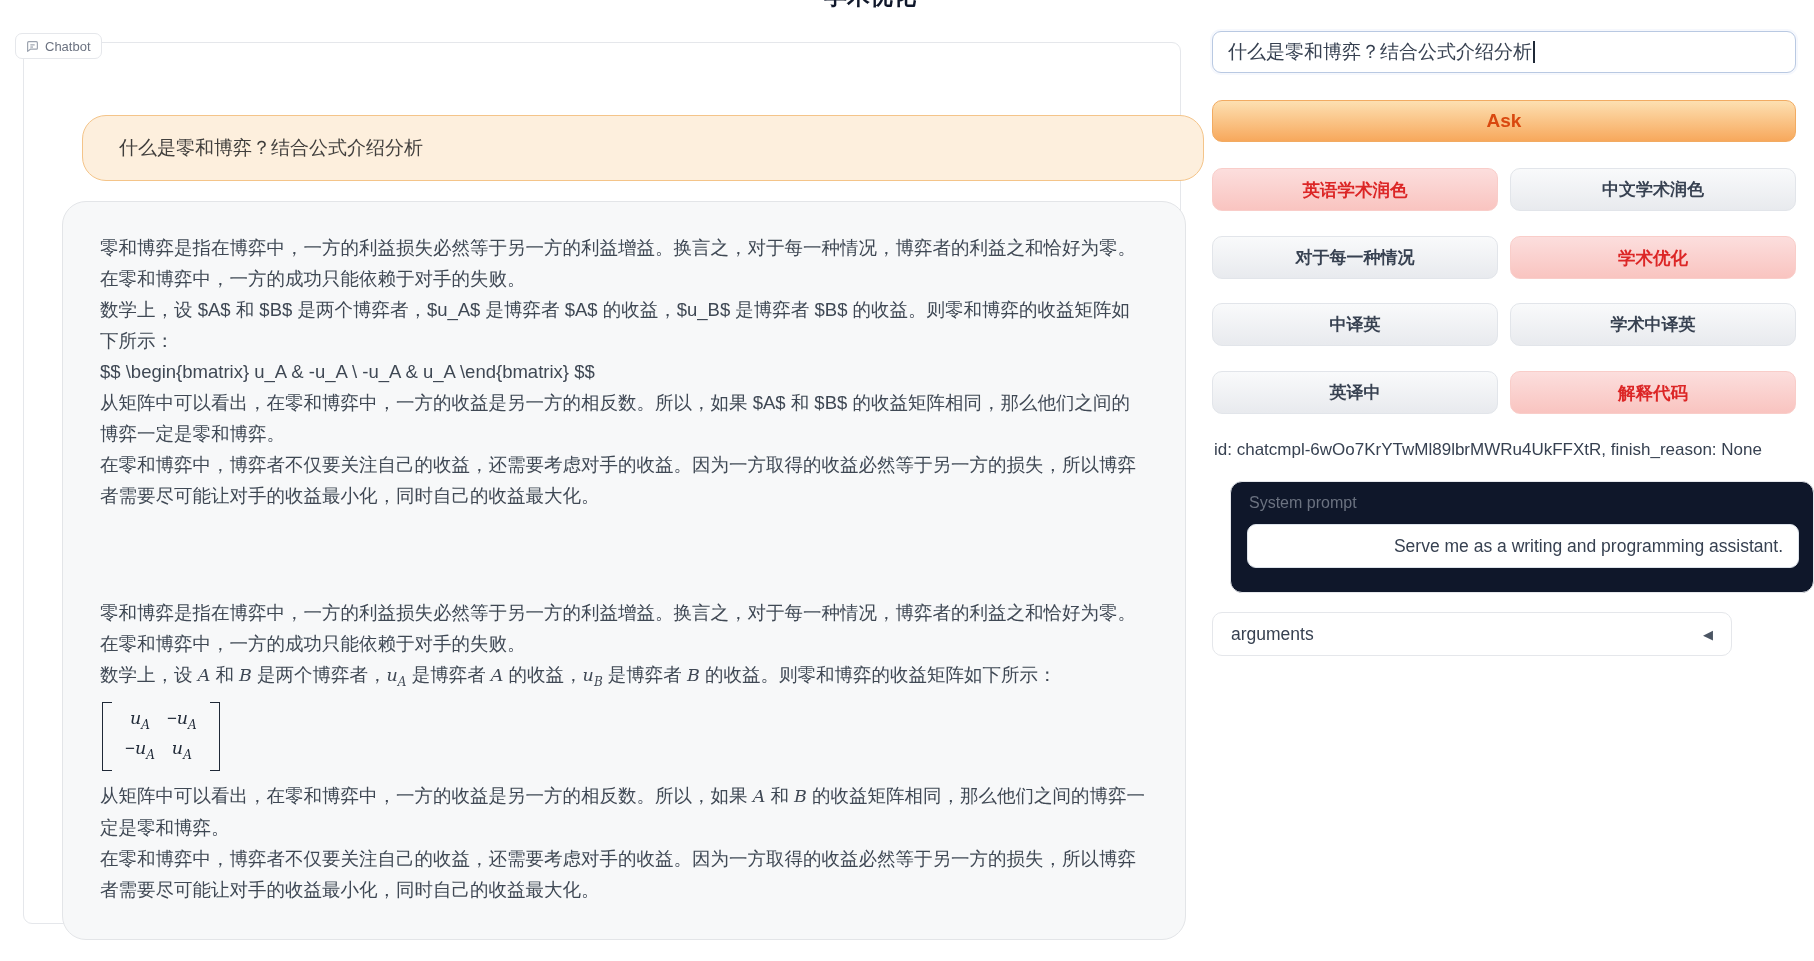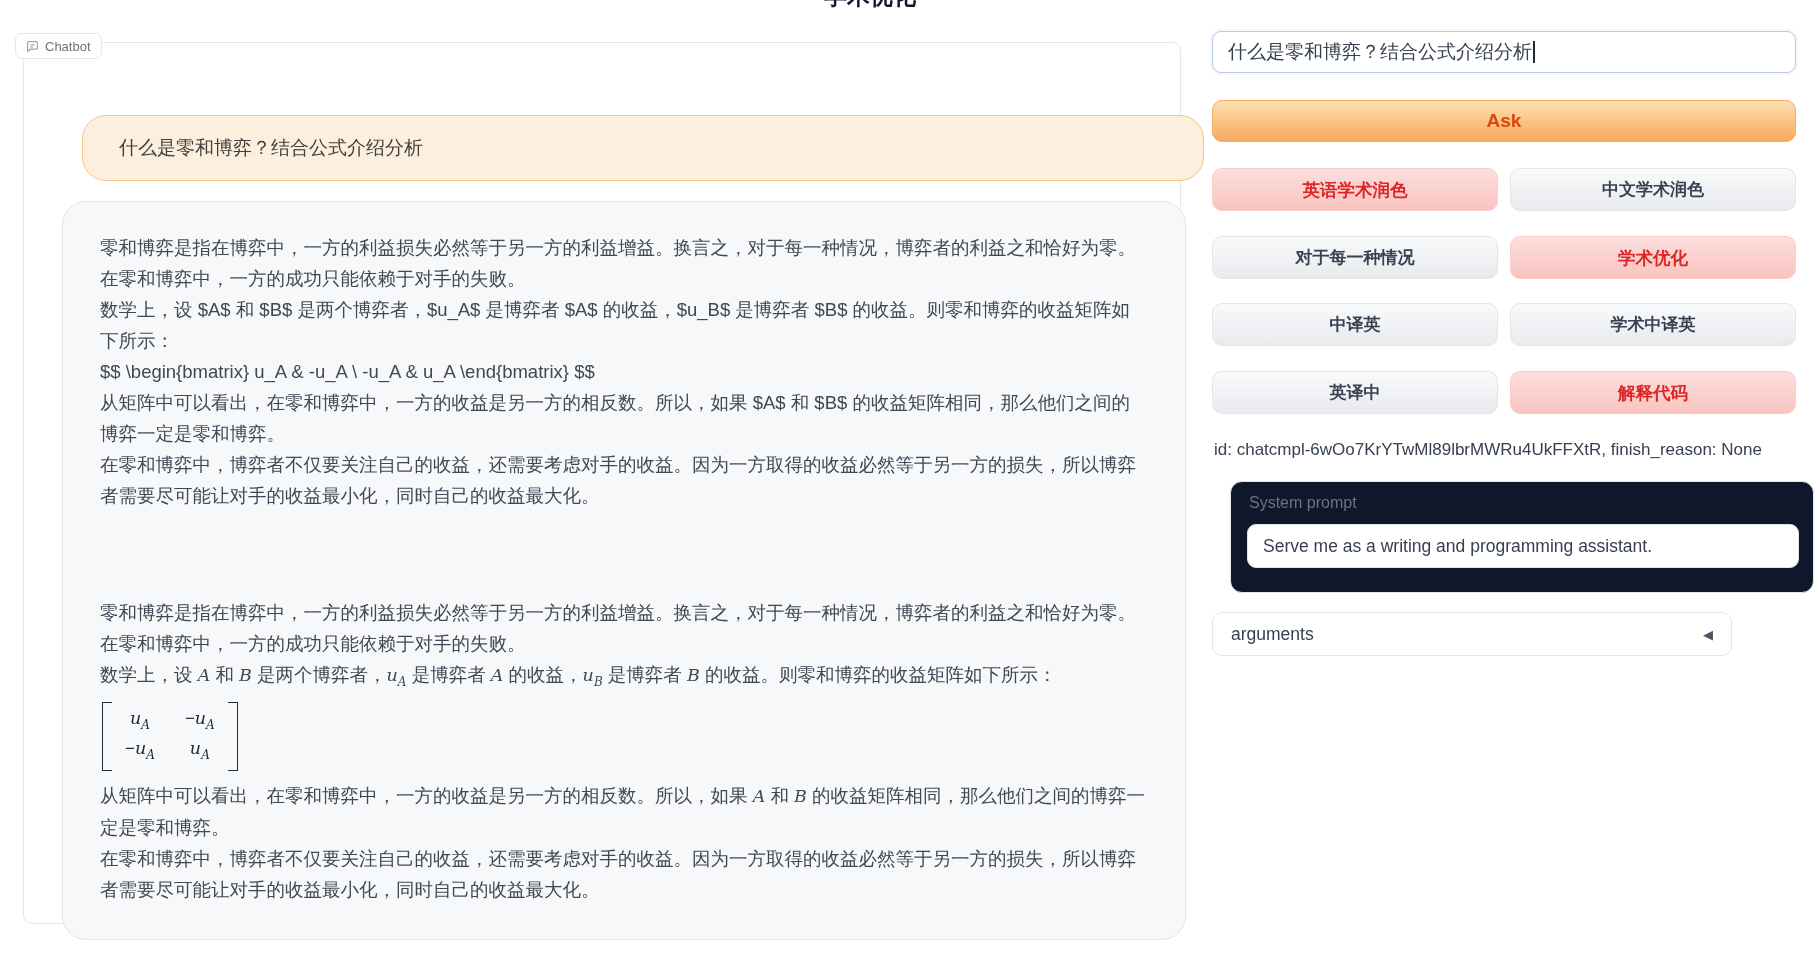--- a/index.html
+++ b/index.html
@@ -30,21 +30,21 @@
   .bubble-bot p{margin:0;}
   .block2{margin-top:86px;}
 
   .mvar{font-family:"DejaVu Serif","Liberation Serif",serif;font-style:italic;font-size:17.5px;}
   .mvar sub{font-size:12px;font-style:italic;}
 
   .matrix{display:inline-flex;align-items:stretch;margin:4px 0 2px 2px;}
   .bracket{width:9px;}
   .bracket.left{border:1.8px solid #1f2937;border-right:none;}
   .bracket.right{border:1.8px solid #1f2937;border-left:none;}
-  .mat-grid{display:grid;grid-template-columns:auto auto;column-gap:30px;
+  .mat-grid{display:grid;grid-template-columns:auto auto;column-gap:12px;
             padding:4px 13px;align-items:center;}
   .mat-cell{text-align:center;line-height:24px;font-size:17px;color:#1f2937;}
 
   
   .txt-input{position:absolute;left:1212px;top:31px;width:584px;height:42px;
              box-sizing:border-box;background:#fff;border:1.5px solid #b9c9e2;
              border-radius:9px;display:flex;align-items:center;padding:0 15px;
              font-size:19px;color:#374151;box-shadow:0 0 0 2px rgba(180,200,235,0.12);}
   .caret{display:inline-block;width:1.5px;height:22px;background:#1f2937;margin-left:1px;}
 
@@ -59,21 +59,21 @@
             border:1px solid #f9cdc9;color:#dc2626;font-size:17.5px;}
   .grid-btn{position:absolute;width:286px;height:43px;}
 
   .status-line{position:absolute;left:1214px;top:440px;font-size:17px;color:#374151;}
 
   .sys-group{position:absolute;left:1212px;top:481px;width:584px;height:112px;
              box-sizing:border-box;background:#0f172a;border:1px solid #e5e7eb;border-radius:12px;margin-left:18px;}
   .sys-label{position:absolute;left:18px;top:12px;font-size:16px;color:#6b7280;}
   .sys-input{position:absolute;left:16px;top:42px;width:552px;height:44px;
              box-sizing:border-box;background:#fff;border:1px solid #dde3ea;border-radius:9px;
-             display:flex;align-items:center;padding:4px 15px;font-size:17.5px;color:#374151;}
+             display:flex;align-items:center;padding:4px 15px;font-size:17.5px;color:#374151;justify-content:flex-end;}
 
   .accordion{position:absolute;left:1212px;top:612px;width:520px;height:44px;
              box-sizing:border-box;background:#fff;border:1px solid #e5e7eb;border-radius:10px;
              display:flex;align-items:center;padding:0 18px;font-size:17.5px;color:#374151;
              cursor:pointer;}
   .accordion .arrow{margin-left:auto;font-size:13px;color:#4b5563;}
 </style>
 </head>
 <body>
 

